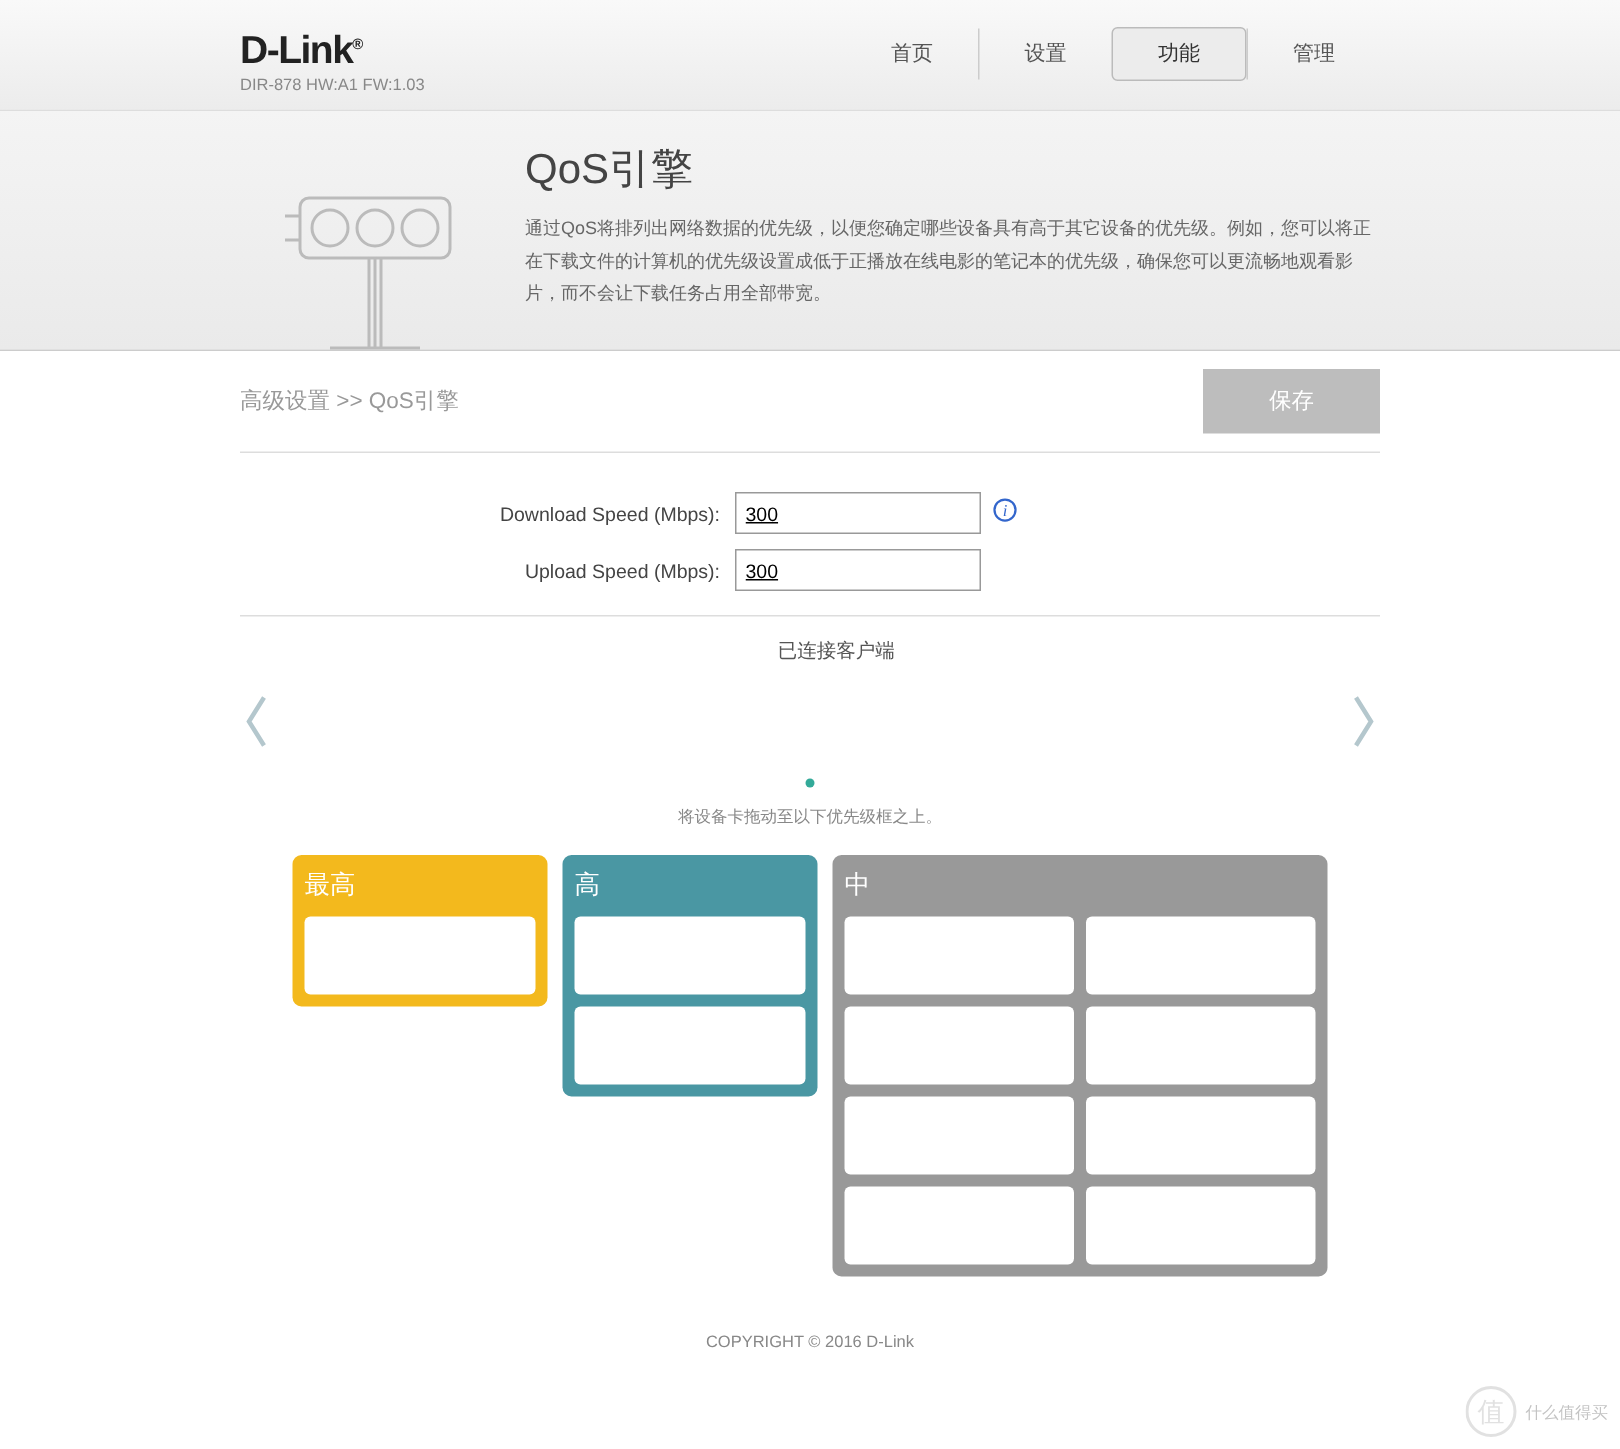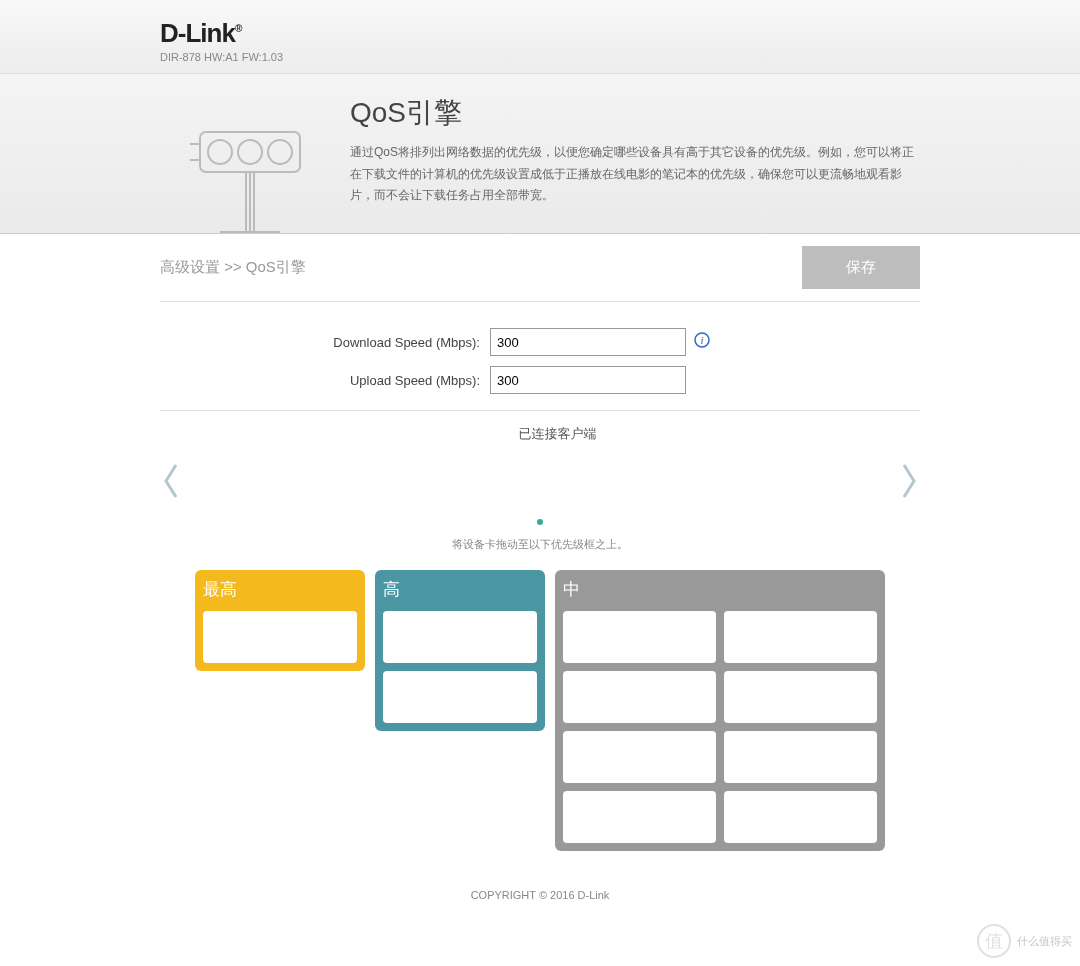--- a/index.html
+++ b/index.html
@@ -41,21 +41,21 @@
 }
 .breadcrumb { font-size: 15px; color: #999; }
 .save-btn {
   margin-left: auto; background: #bdbdbd; color: #fff;
   padding: 12px 44px; font-size: 15px; cursor: pointer;
 }
 
 .form-area { width: 760px; margin: 26px auto 10px auto; }
 .form-row { display: flex; align-items: center; margin-bottom: 10px; }
 .form-label { width: 330px; text-align: right; font-size: 13px; color: #444; padding-right: 10px;}
-.form-input { width: 196px; height: 28px; border: 1px solid #999; padding: 0 6px; font-size: 13px; }
+.form-input { width: 164px; height: 28px; border: 1px solid #999; padding: 0 6px; font-size: 13px; text-decoration: underline; }
 .info-icon { margin-left: 8px; color: #448; }
 
 .divider { width: 760px; margin: 16px auto 0 auto; border-top: 1px solid #ddd; }
 .section-title { text-align: center; font-size: 13px; color: #555; margin: 14px 0 18px 0; padding-left: 35px; }
 
 .carousel { width: 760px; margin: 0 auto; position: relative; display:flex; align-items:center;}
 .chevron { width: 22px; height: 40px; cursor: pointer; stroke:#b4c7cd; stroke-width:3; fill:none;}
 .client-card {
   margin-left: 30px; width: 150px; height: 58px; border: 1px solid #ccc;
   border-radius: 4px; background: #fbfbfb; box-shadow: 1px 2px 4px rgba(0,0,0,0.08);
@@ -86,20 +86,26 @@
 .watermark .wm-circle{ width:34px;height:34px;border:2px solid #aaa;border-radius:50%;display:flex;align-items:center;justify-content:center;font-size:18px;color:#aaa;}
 </style>
 </head>
 <body>
 
 <div class="header-bar">
   <div class="header-inner">
     <div class="logo-block">
       <div class="logo-text"><span>D-Link</span><span class="logo-reg">®</span></div>
       <div class="model-text">DIR-878 HW:A1 FW:1.03</div>
+    </div>
+    <div class="nav">
+      <div class="nav-item">首页</div>
+      <div class="nav-item">设置</div>
+      <div class="nav-item active">功能</div>
+      <div class="nav-item">管理</div>
     </div>
   </div>
 </div>
 
 <div class="hero">
   <div class="hero-inner">
     <div class="hero-icon">
       <svg width="140" height="120" viewBox="0 0 140 120">
         <rect x="20" y="18" width="100" height="40" rx="6" fill="none" stroke="#bbb" stroke-width="2"></rect>
         <circle cx="40" cy="38" r="12" fill="none" stroke="#bbb" stroke-width="2"></circle>

